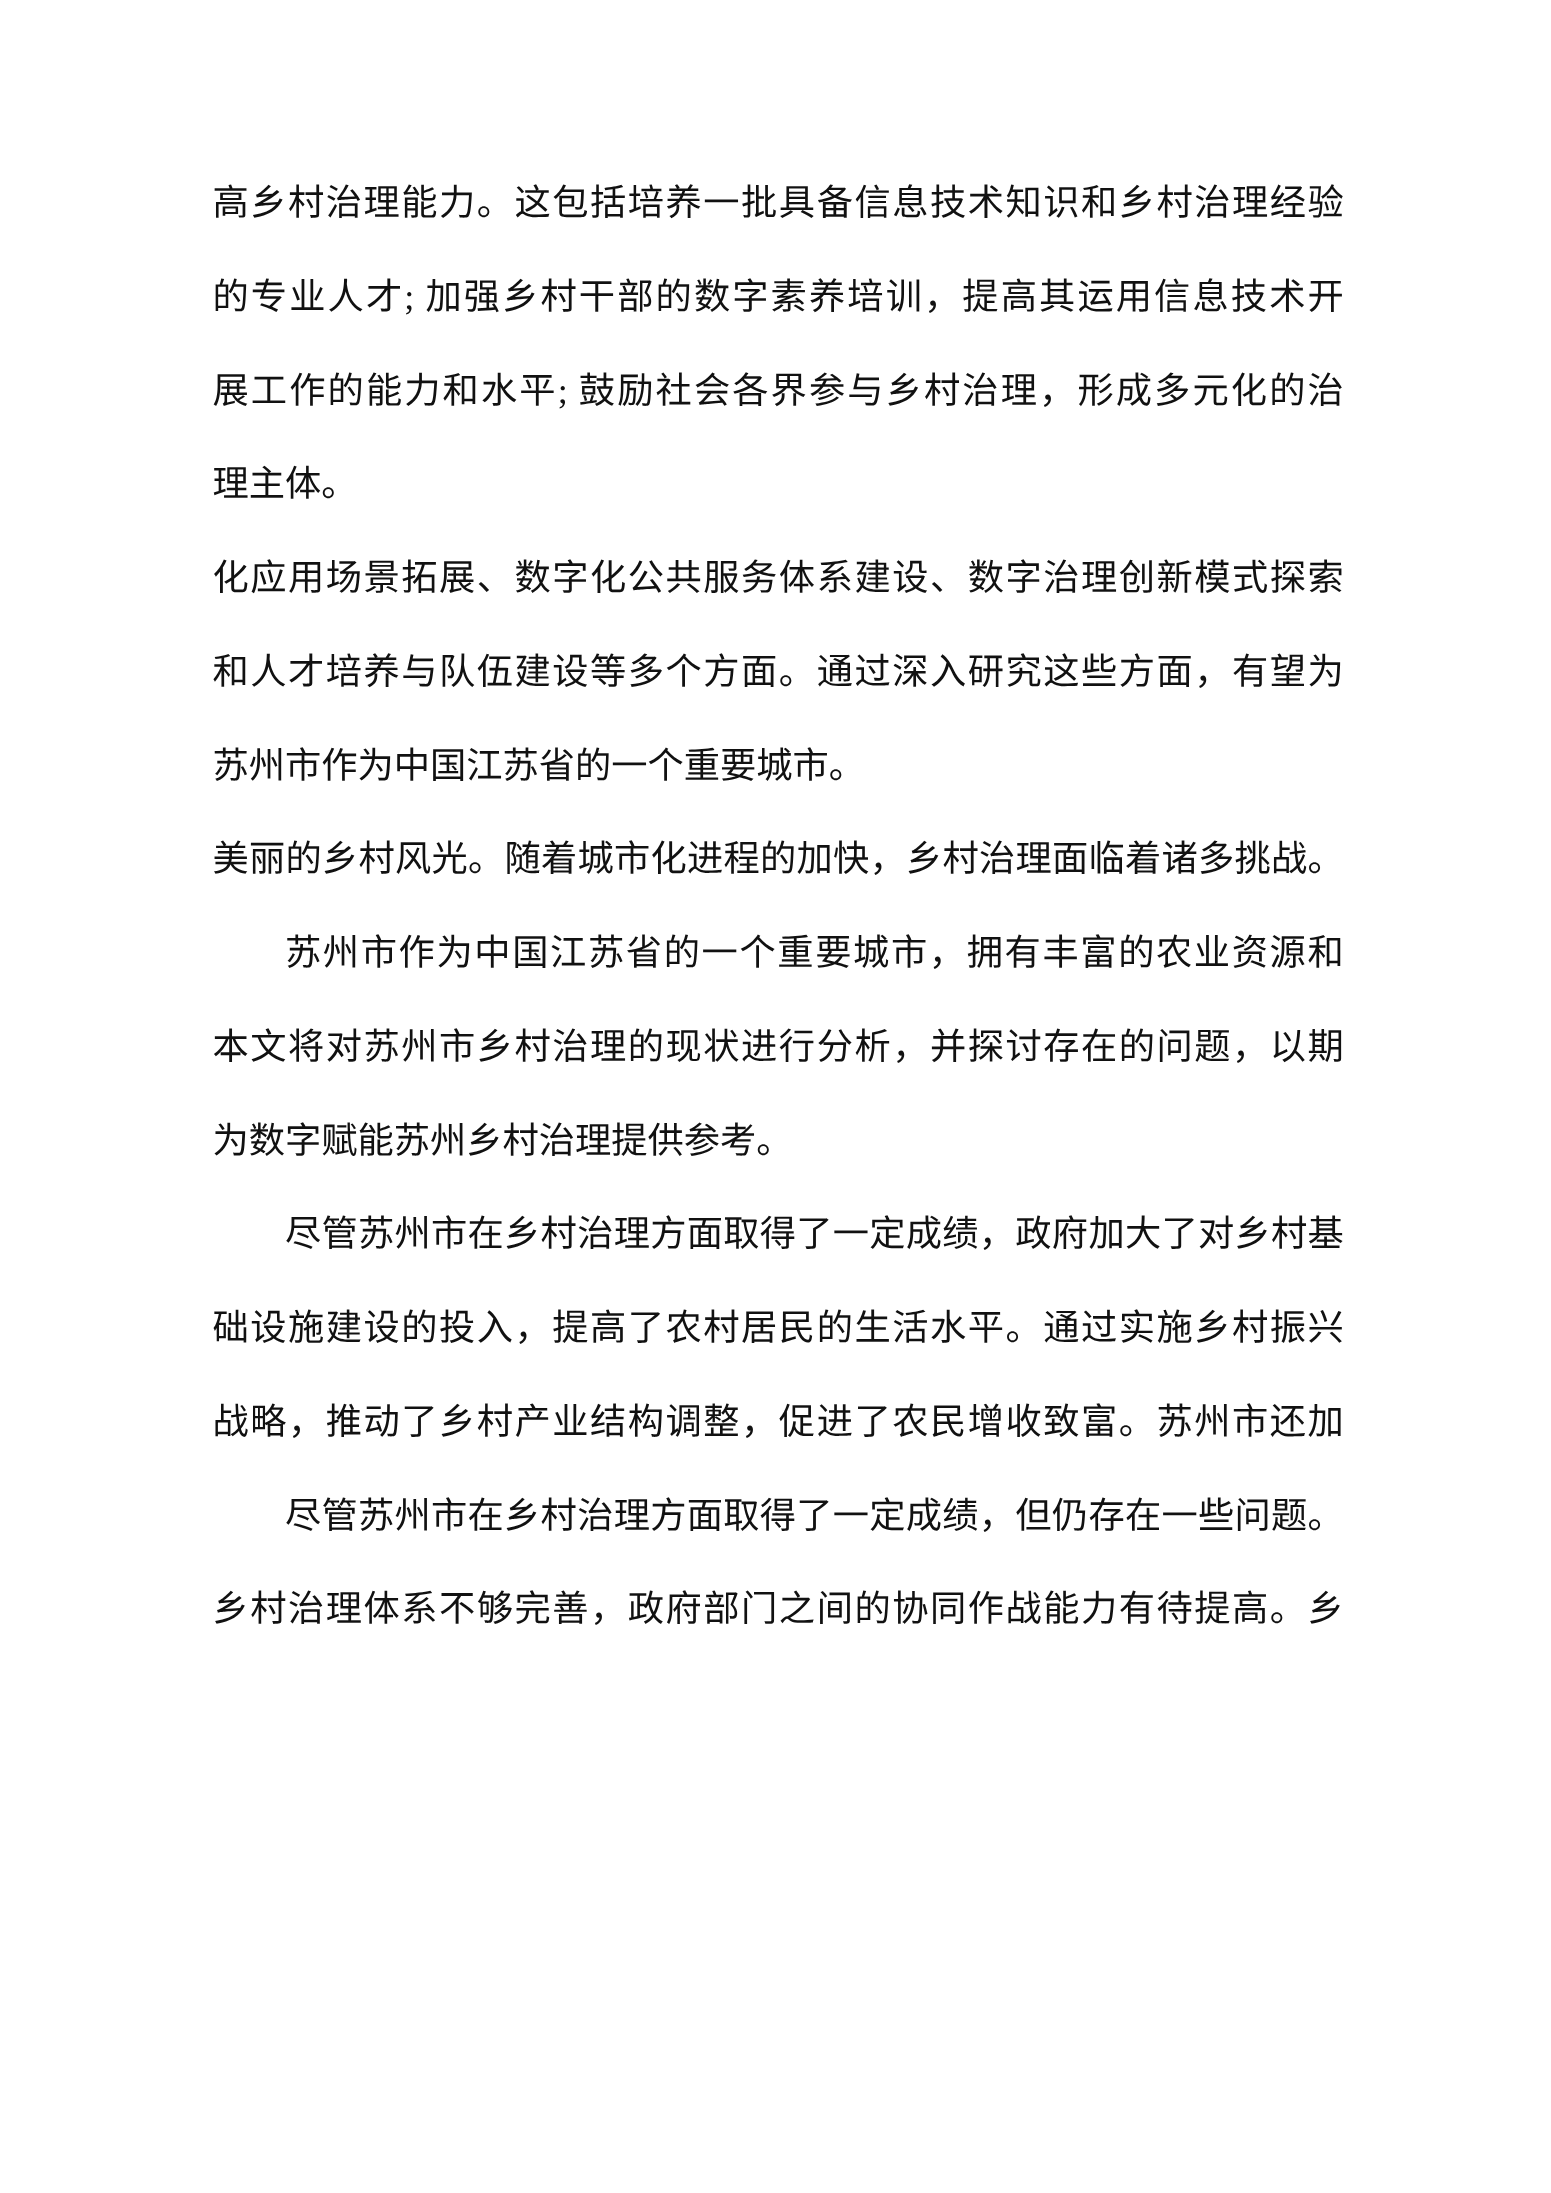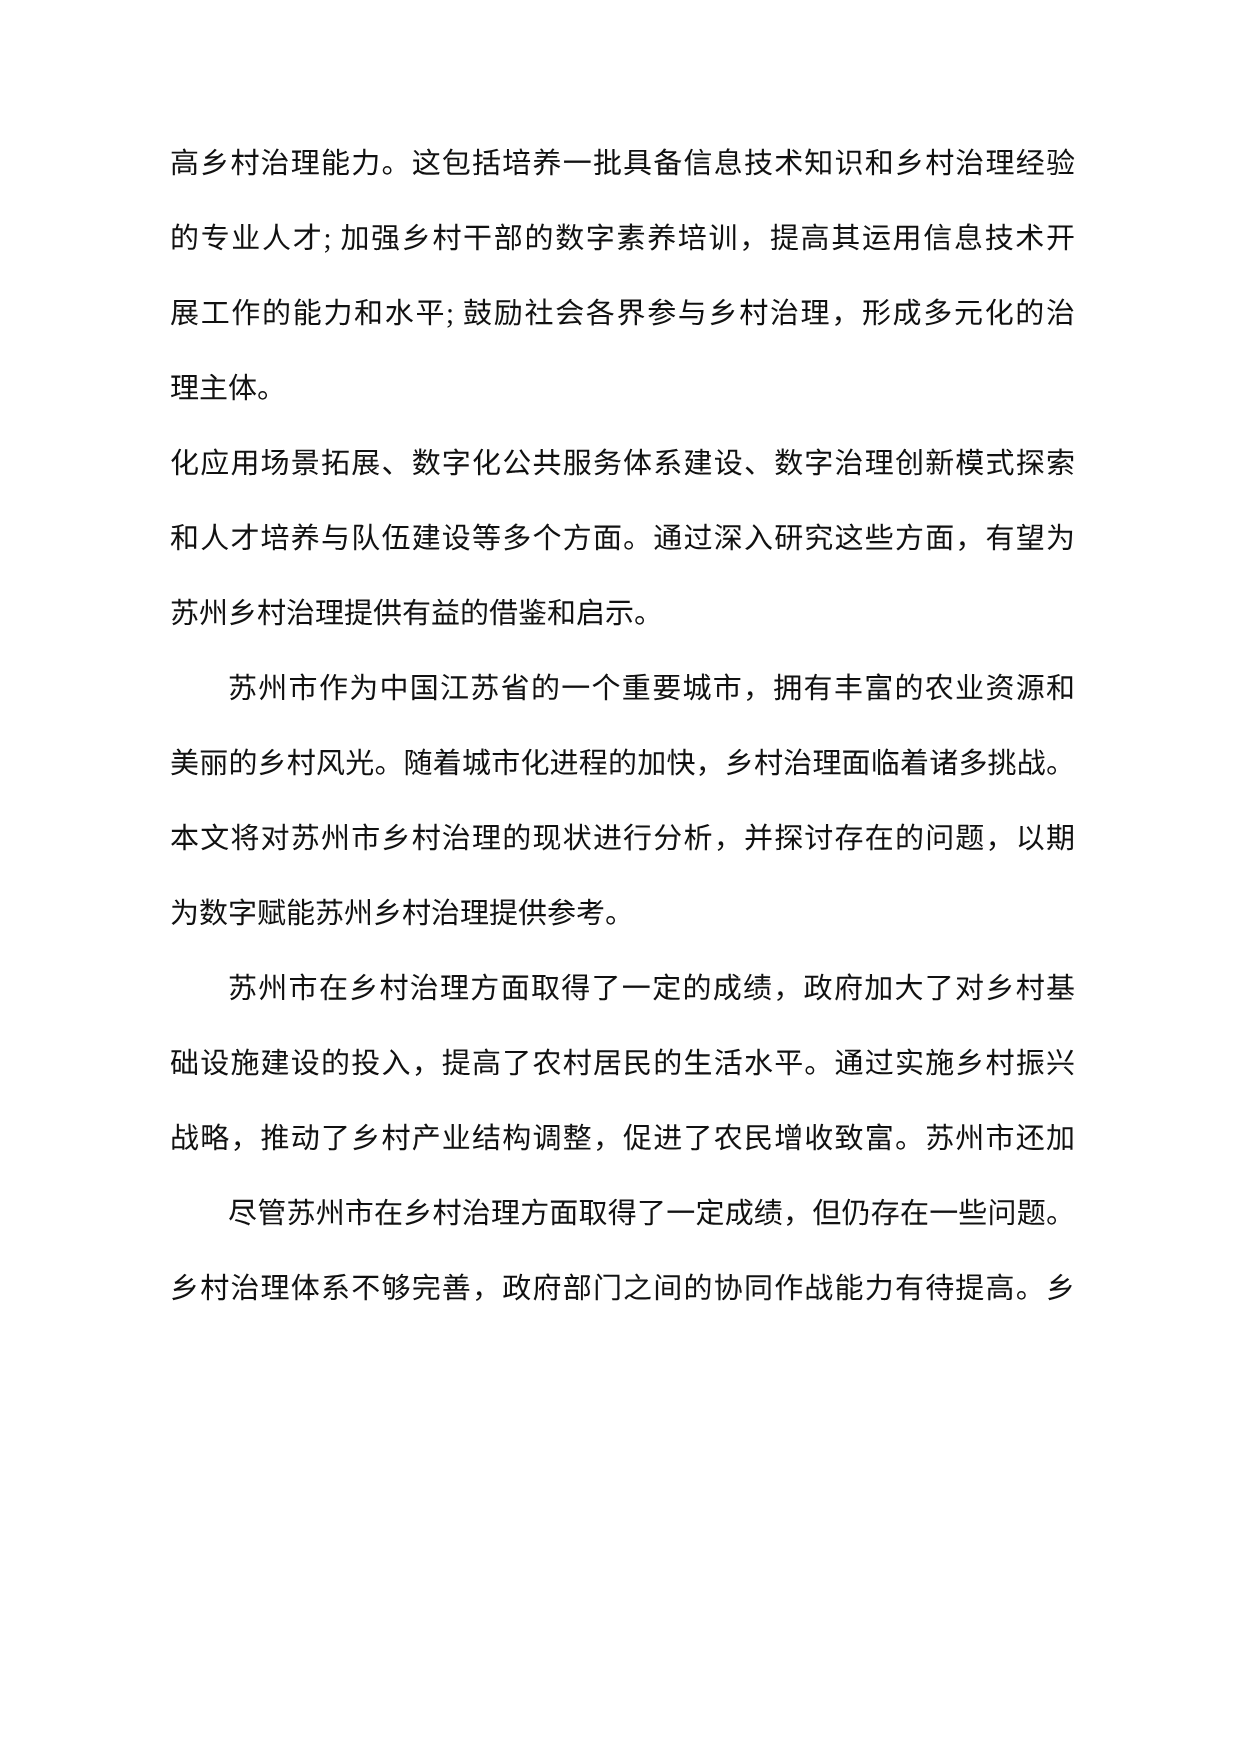--- a/index.html
+++ b/index.html
@@ -67,33 +67,33 @@
     <div class="para">
       <div class="line full">高乡村治理能力。这包括培养一批具备信息技术知识和乡村治理经验</div>
       <div class="line full">的专业人才; 加强乡村干部的数字素养培训，提高其运用信息技术开</div>
       <div class="line full">展工作的能力和水平; 鼓励社会各界参与乡村治理，形成多元化的治</div>
       <div class="line end">理主体。</div>
     </div>
 
     <div class="para">
       <div class="line full">化应用场景拓展、数字化公共服务体系建设、数字治理创新模式探索</div>
       <div class="line full">和人才培养与队伍建设等多个方面。通过深入研究这些方面，有望为</div>
-      <div class="line end">苏州乡村治理提供有益的借鉴和启示。</div>
+      <div class="line end">苏州市作为中国江苏省的一个重要城市。</div>
     </div>
 
 
     <div class="para">
+      <div class="line full">美丽的乡村风光。随着城市化进程的加快，乡村治理面临着诸多挑战。</div>
       <div class="line full indent">苏州市作为中国江苏省的一个重要城市，拥有丰富的农业资源和</div>
-      <div class="line full">美丽的乡村风光。随着城市化进程的加快，乡村治理面临着诸多挑战。</div>
       <div class="line full">本文将对苏州市乡村治理的现状进行分析，并探讨存在的问题，以期</div>
       <div class="line end">为数字赋能苏州乡村治理提供参考。</div>
     </div>
 
     <div class="para">
-      <div class="line full indent">苏州市在乡村治理方面取得了一定的成绩，政府加大了对乡村基</div>
+      <div class="line full indent">尽管苏州市在乡村治理方面取得了一定成绩，政府加大了对乡村基</div>
       <div class="line full">础设施建设的投入，提高了农村居民的生活水平。通过实施乡村振兴</div>
       <div class="line full">战略，推动了乡村产业结构调整，促进了农民增收致富。苏州市还加</div>
     </div>
 
     <div class="para">
       <div class="line full indent">尽管苏州市在乡村治理方面取得了一定成绩，但仍存在一些问题。</div>
       <div class="line full">乡村治理体系不够完善，政府部门之间的协同作战能力有待提高。乡</div>
     </div>
 
   </div>

